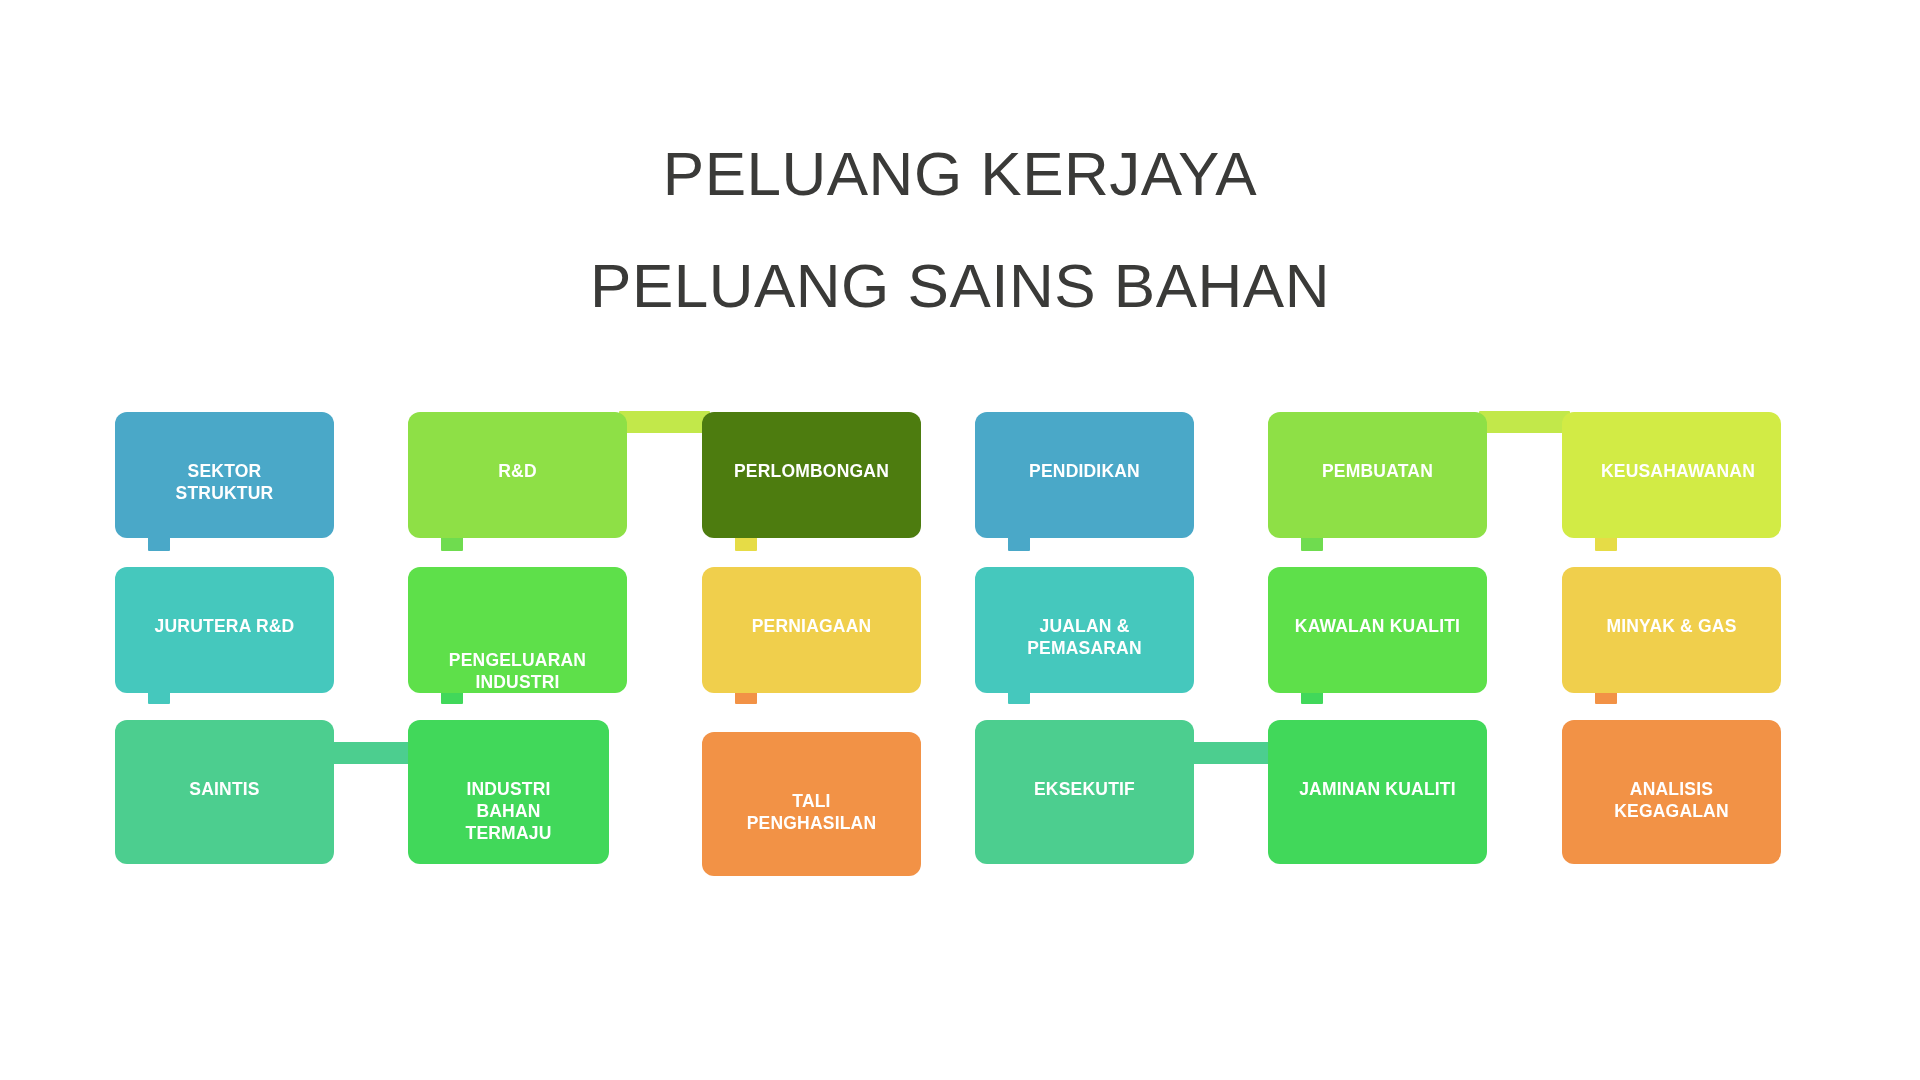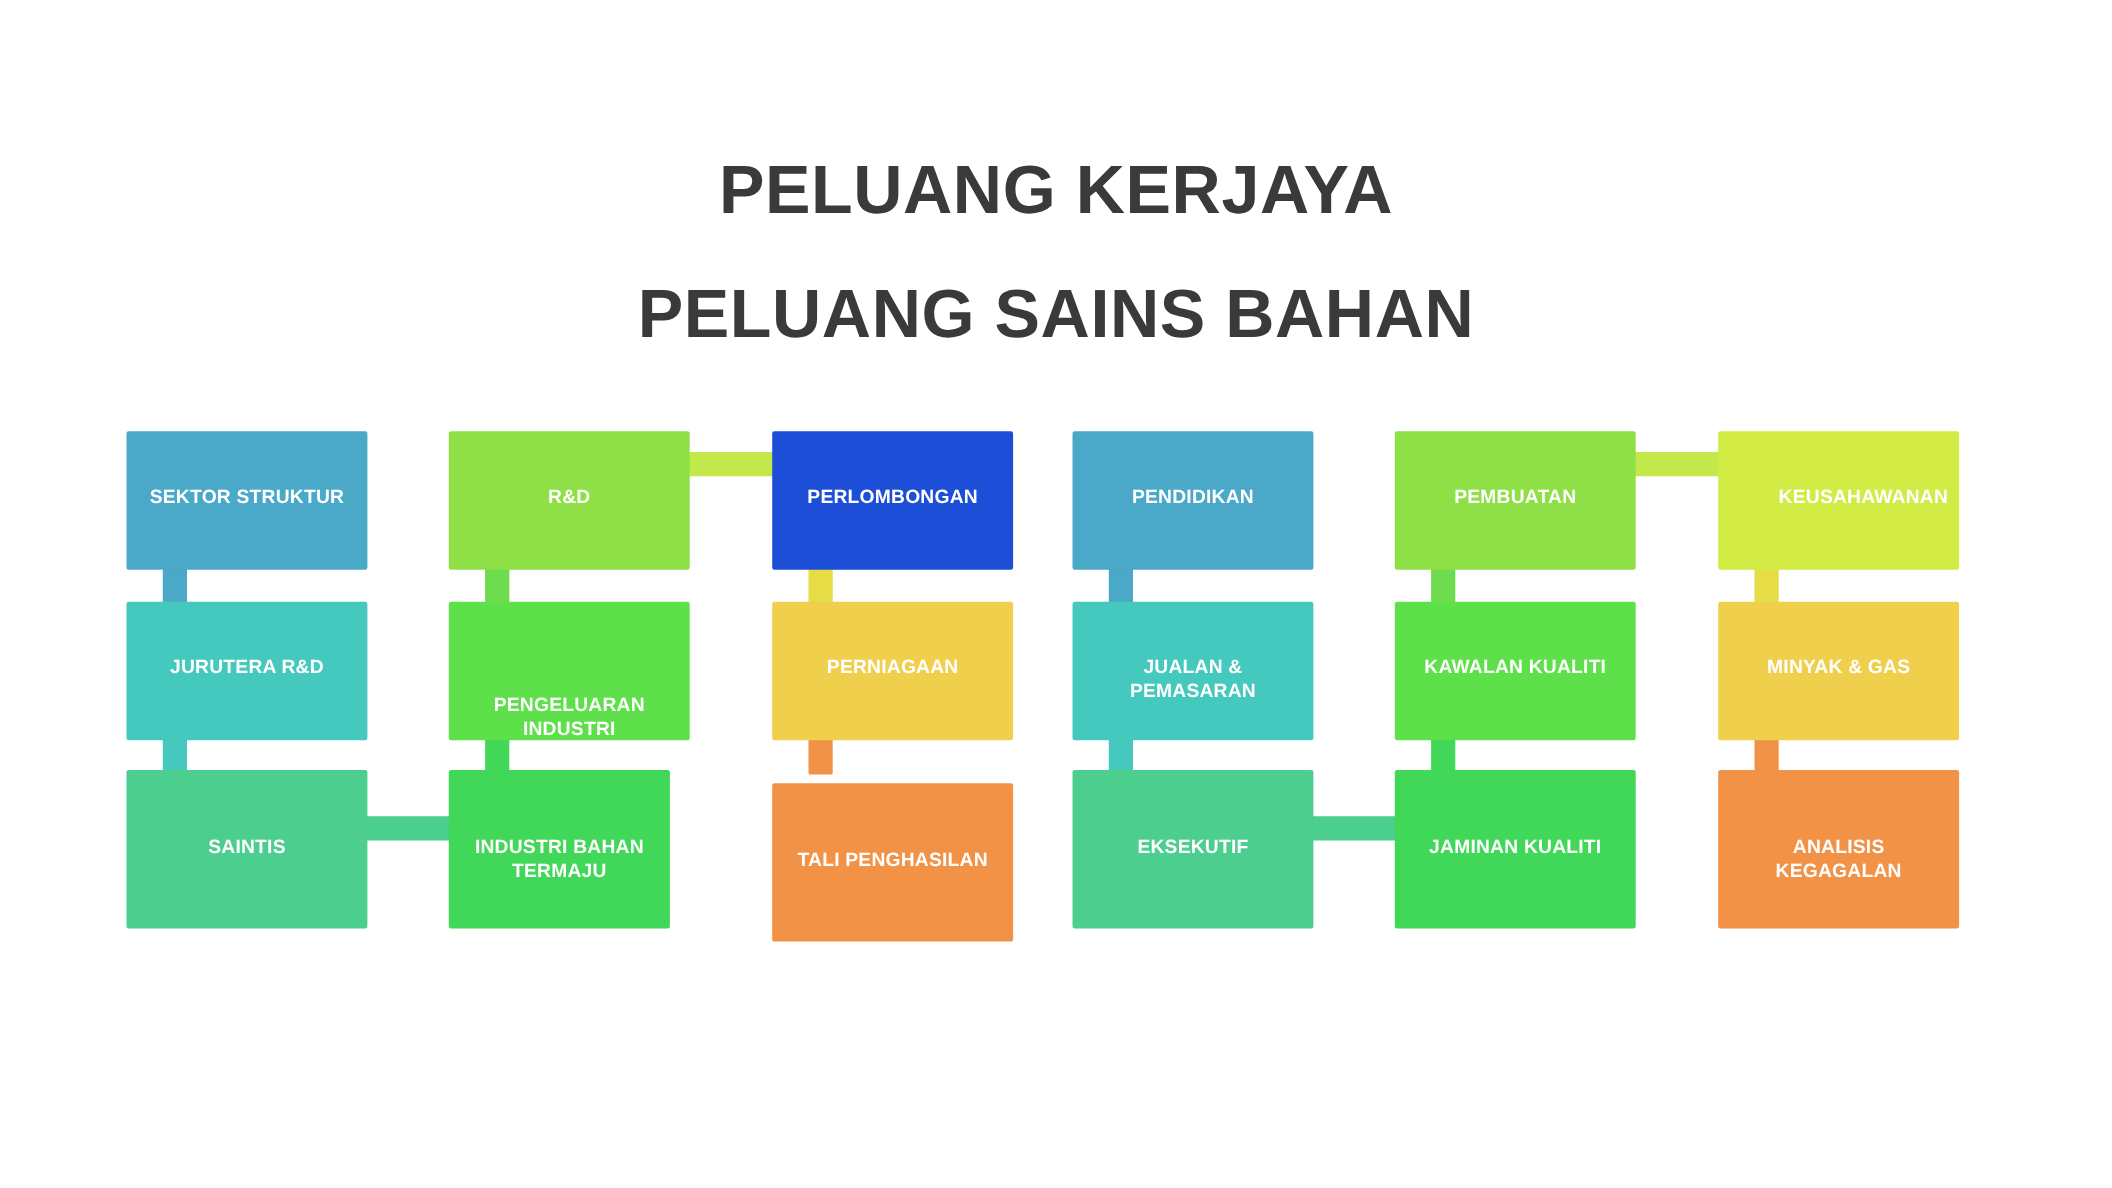--- a/index.html
+++ b/index.html
@@ -27,54 +27,55 @@
   .title-block {
     position: absolute;
     left: 0;
     top: 118px;
     width: 1920px;
     text-align: center;
   }
   .title-line {
     display: block;
     font-family: "Liberation Sans", sans-serif;
-    font-weight: bold;
+    font-weight: normal;
     font-size: 62px;
     line-height: 112px;
     letter-spacing: 0.5px;
     color: #3a3a38;
     white-space: nowrap;
   }
 
   
   #diagram {
     position: absolute;
     left: 0;
     top: 0;
     width: 1920px;
     height: 1080px;
   }
 
   .node {
     position: absolute;
     box-sizing: border-box;
-    border-radius: 2px;
+    border-radius: 12px;
     display: flex;
     align-items: flex-start;
     justify-content: center;
     text-align: center;
     color: #ffffff;
     font-family: "Liberation Sans", sans-serif;
     font-weight: bold;
     font-size: 17.5px;
     line-height: 22px;
     letter-spacing: 0.2px;
-    padding: 0 10px;
+    padding: 0 26px;
     overflow: hidden;
     text-transform: uppercase;
+    margin-top: 20px;
   }
   .node > span {
     display: block;
     width: 100%;
   }
 
   .connector {
     position: absolute;
     border-radius: 1px;
   }
@@ -117,21 +118,21 @@
       </div>
       <div class="node" style="left: 408px; top: 392px; width: 219px; height: 126px; background: rgb(142, 224, 70); padding-top: 48px;">
         <span>R&amp;D</span>
       </div>
       <div class="node" style="left: 408px; top: 547px; width: 219px; height: 126px; background: rgb(94, 224, 74); padding-top: 48px; align-items: flex-end;">
         <span>PENGELUARAN INDUSTRI</span>
       </div>
       <div class="node" style="left: 408px; top: 700px; width: 201px; height: 144px; background: rgb(65, 216, 90); padding-top: 58px;">
         <span>INDUSTRI BAHAN TERMAJU</span>
       </div>
-      <div class="node" style="left: 702px; top: 392px; width: 219px; height: 126px; background: #1d4ed8; padding-top: 48px;">
+      <div class="node" style="left: 702px; top: 392px; width: 219px; height: 126px; background: #4d7c0f; padding-top: 48px;">
         <span>PERLOMBONGAN</span>
       </div>
       <div class="node" style="left: 702px; top: 547px; width: 219px; height: 126px; background: rgb(240, 207, 76); padding-top: 48px;">
         <span>PERNIAGAAN</span>
       </div>
       <div class="node" style="left: 702px; top: 712px; width: 219px; height: 144px; background: rgb(242, 146, 70); padding-top: 58px;">
         <span>TALI PENGHASILAN</span>
       </div>
       <div class="node" style="left: 975px; top: 392px; width: 219px; height: 126px; background: rgb(74, 168, 200); padding-top: 48px;">
         <span>PENDIDIKAN</span>

